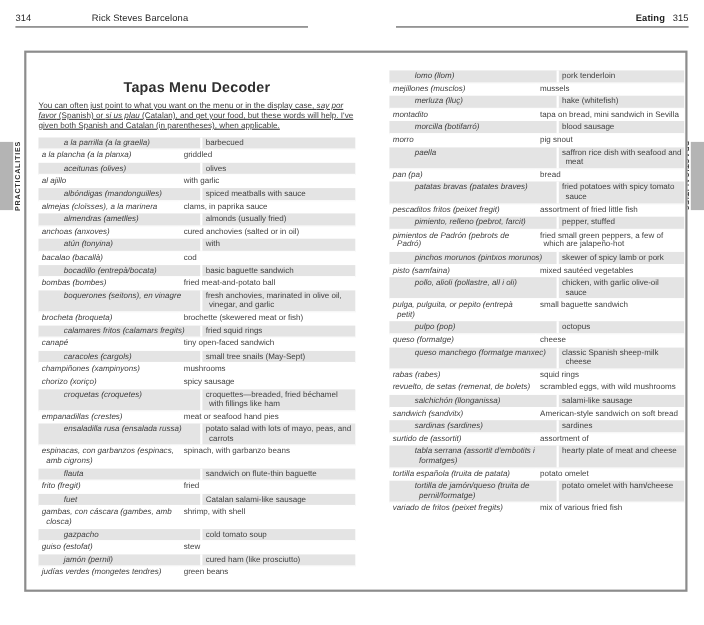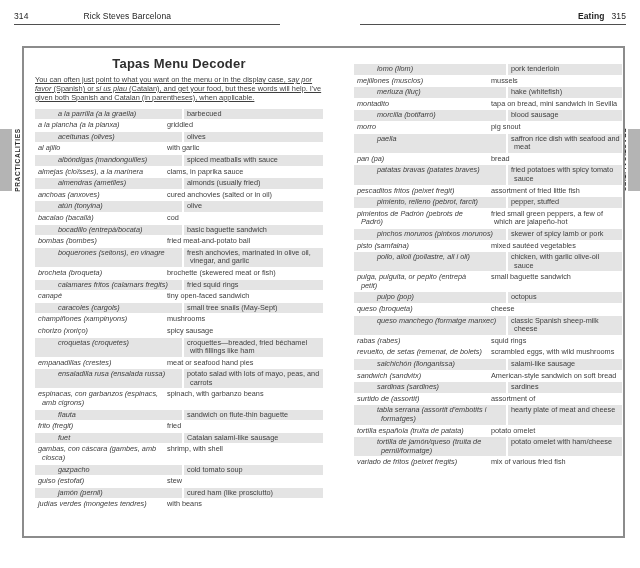--- a/index.html
+++ b/index.html
@@ -34,21 +34,21 @@
     position:absolute;font-size:6.5px;font-weight:bold;letter-spacing:0.7px;
     color:#2d2d2d;white-space:nowrap;
   }
   .vlabel-left{left:17px;top:160px;transform:translate(-50%,-50%) rotate(-90deg);}
   .vlabel-right{left:623px;top:160px;transform:translate(-50%,-50%) rotate(90deg);}
   
   .decoder-box{
     position:absolute;left:22px;top:46px;width:599px;height:488px;
     border:2px solid var(--boxborder);background:#fff;
   }
-  .col{position:absolute;top:0;}
+  .col{position:absolute;top:16px;}
   .col-left{left:11px;width:288px;}
   .col-right{left:330px;top:10px;width:268px;}
   .decoder-title{
     margin-top:8px;text-align:center;font-size:13px;font-weight:bold;
     color:#2f2f2f;letter-spacing:0.2px;
   }
   .decoder-intro{
     margin-top:5px;font-size:7.4px;line-height:1.2;color:var(--ink);text-decoration:underline;
   }
   .decoder-intro em{font-style:italic;}
@@ -114,21 +114,21 @@
           <div class="trow odd">
             <div class="tcell term">almendras (ametlles)</div>
             <div class="tcell def">almonds (usually fried)</div>
           </div>
           <div class="trow even">
             <div class="tcell term">anchoas (anxoves)</div>
             <div class="tcell def">cured anchovies (salted or in oil)</div>
           </div>
           <div class="trow odd">
             <div class="tcell term">atún (tonyina)</div>
-            <div class="tcell def">olive</div>
+            <div class="tcell def">with</div>
           </div>
           <div class="trow even">
             <div class="tcell term">bacalao (bacallà)</div>
             <div class="tcell def">cod</div>
           </div>
           <div class="trow odd">
             <div class="tcell term">bocadillo (entrepà/bocata)</div>
             <div class="tcell def">basic baguette sandwich</div>
           </div>
           <div class="trow even">
@@ -202,21 +202,21 @@
           <div class="trow even">
             <div class="tcell term">guiso (estofat)</div>
             <div class="tcell def">stew</div>
           </div>
           <div class="trow odd">
             <div class="tcell term">jamón (pernil)</div>
             <div class="tcell def">cured ham (like prosciutto)</div>
           </div>
           <div class="trow even">
             <div class="tcell term">judías verdes (mongetes tendres)</div>
-            <div class="tcell def">with beans</div>
+            <div class="tcell def">green beans</div>
           </div>
         </div>
     </div>
     <div class="col col-right">
       <div class="tapas-table t-right">
           <div class="trow odd">
             <div class="tcell term">lomo (llom)</div>
             <div class="tcell def">pork tenderloin</div>
           </div>
           <div class="trow even">
@@ -277,21 +277,21 @@
           </div>
           <div class="trow even">
             <div class="tcell term">pulga, pulguita, or pepito (entrepà petit)</div>
             <div class="tcell def">small baguette sandwich</div>
           </div>
           <div class="trow odd">
             <div class="tcell term">pulpo (pop)</div>
             <div class="tcell def">octopus</div>
           </div>
           <div class="trow even">
-            <div class="tcell term">queso (broqueta)</div>
+            <div class="tcell term">queso (formatge)</div>
             <div class="tcell def">cheese</div>
           </div>
           <div class="trow odd">
             <div class="tcell term">queso manchego (formatge manxec)</div>
             <div class="tcell def">classic Spanish sheep-milk cheese</div>
           </div>
           <div class="trow even">
             <div class="tcell term">rabas (rabes)</div>
             <div class="tcell def">squid rings</div>
           </div>

